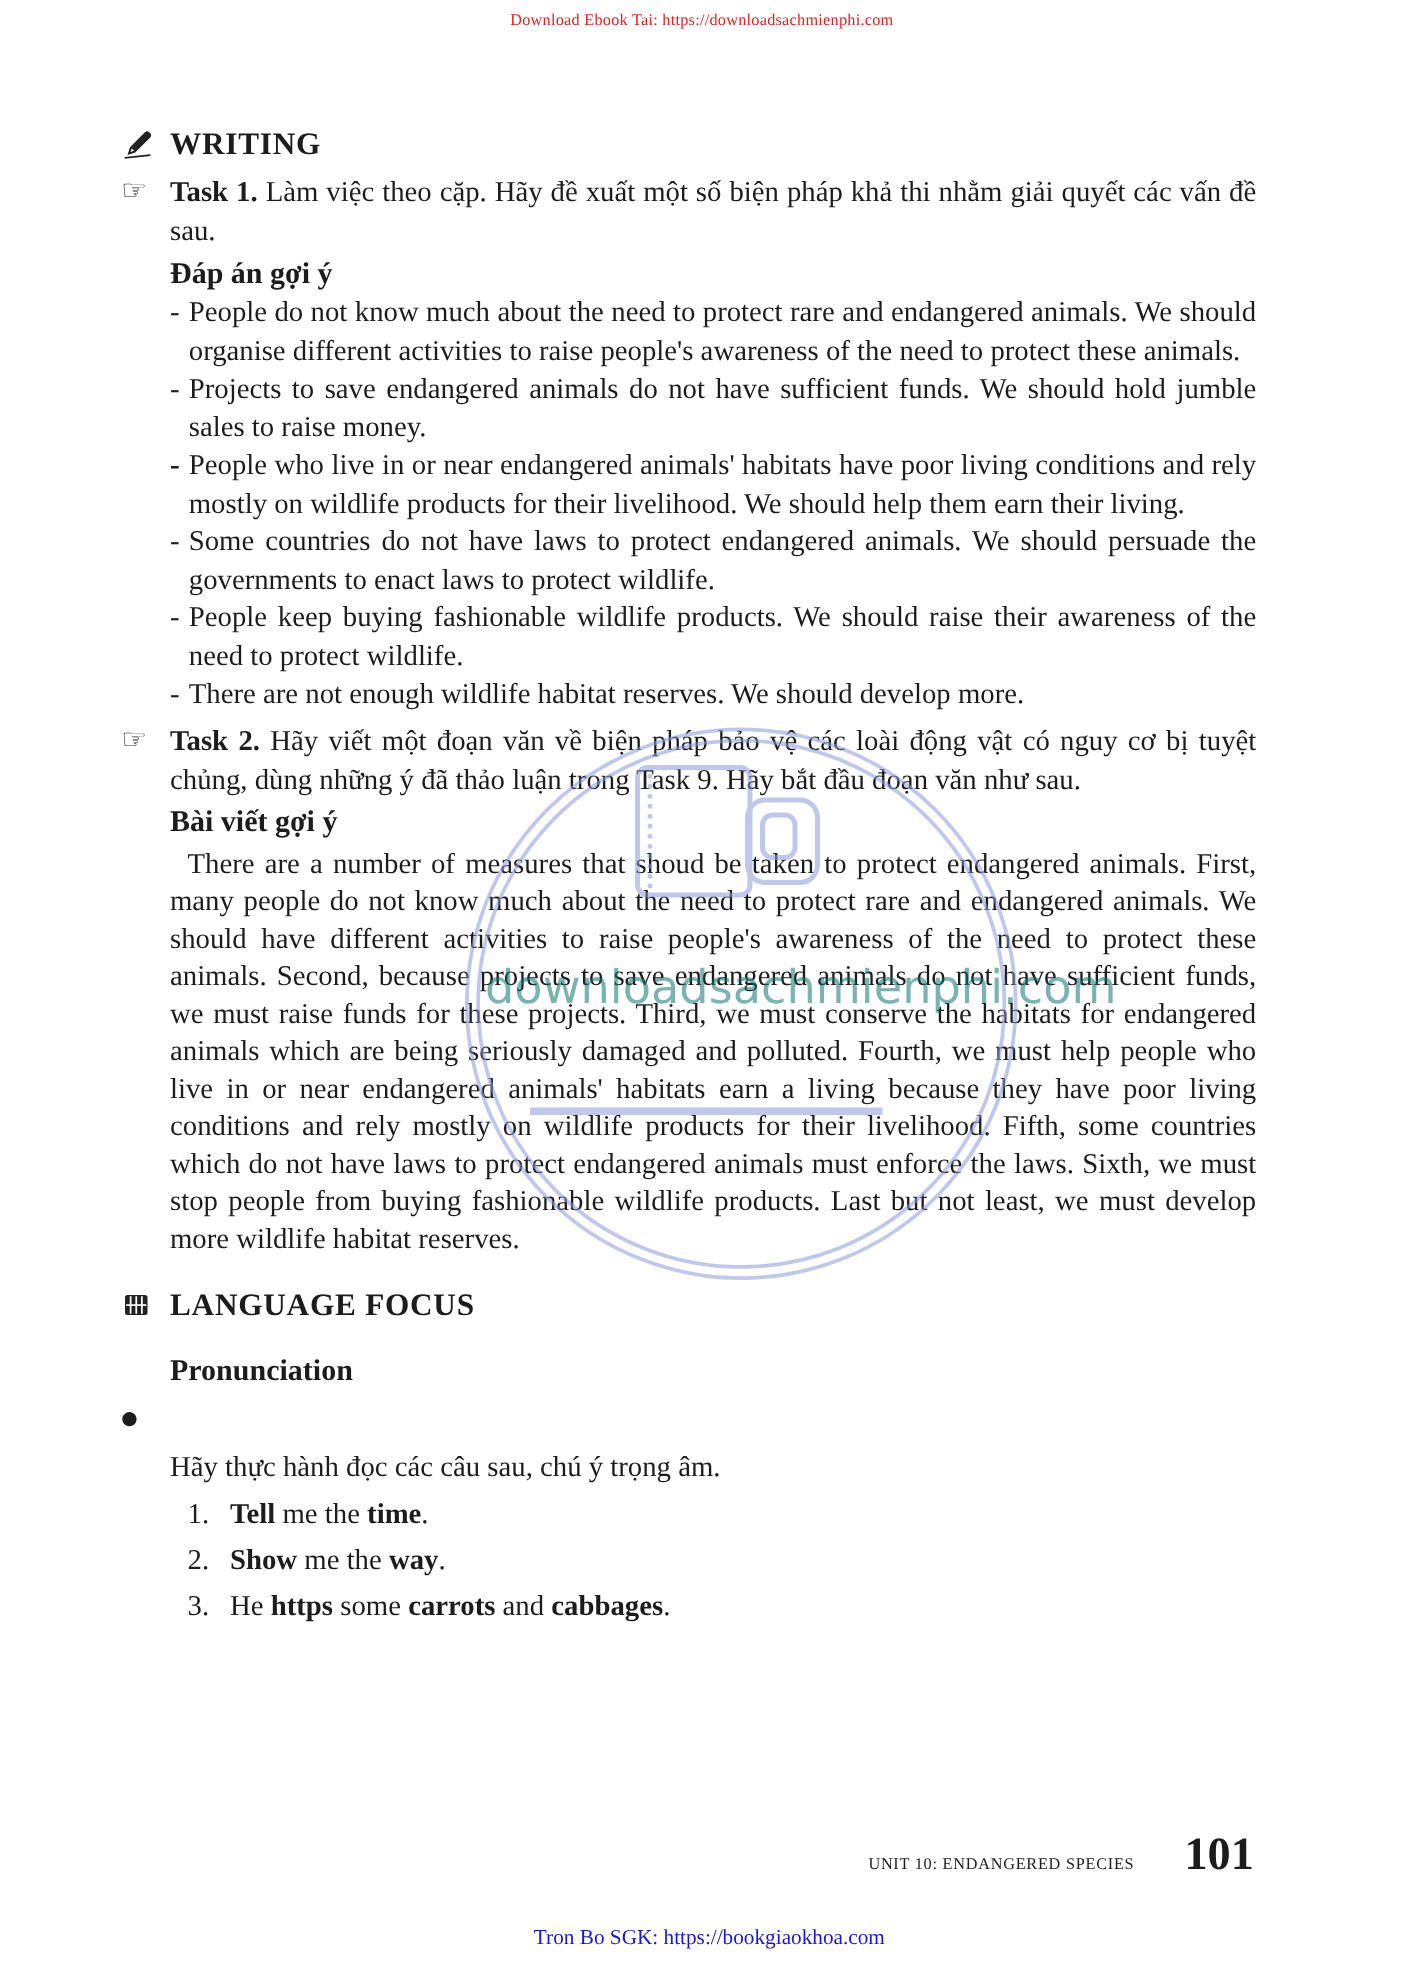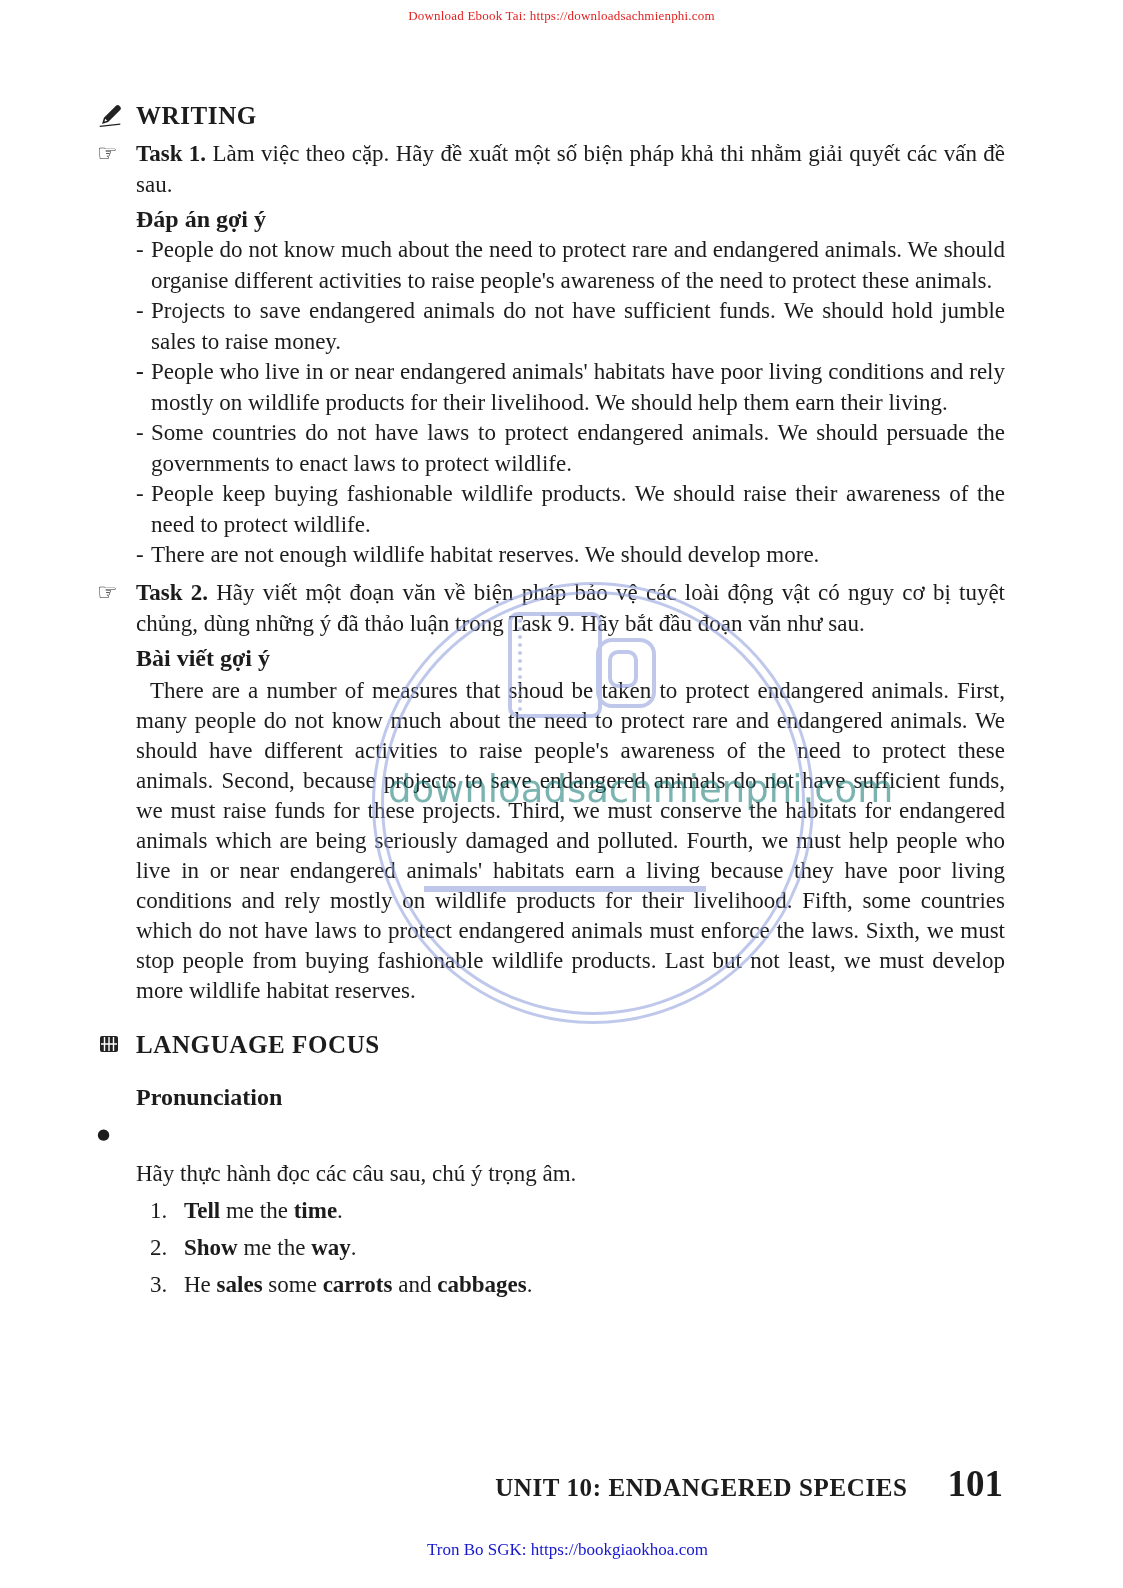--- a/index.html
+++ b/index.html
@@ -53,21 +53,21 @@
 
   
   .hand-glyph { font-family:"DejaVu Sans",sans-serif; font-size:23px; font-weight:bold; color:#222; line-height:24px; }
   .icon-svg { display:block; }
 
   
   .footer-row {
     position:absolute; top:1462px; right:120px;
     display:flex; align-items:baseline; gap:40px;
   }
-  .unit-label { font-size:25px; font-weight:bold; letter-spacing:0.6px; }
+  .unit-label { font-size:13px; font-weight:normal; letter-spacing:0.6px; }
   .page-number { font-size:37px; font-weight:bold; }
 
   
   .watermark { position:absolute; inset:0; pointer-events:none; opacity:0.55; }
   .wm-ring {
     position:absolute; left:372px; top:582px; width:436px; height:436px;
     border:3px solid #8b9cdb; border-radius:50%;
   }
   .wm-ring::after {
     content:""; position:absolute; inset:6px;
@@ -174,21 +174,21 @@
       <div class="pron">
         <span class="pnum">1.</span>
         <span class="ptxt"><b>Tell</b><span> me the </span><b>time</b><span>.</span></span>
       </div>
       <div class="pron">
         <span class="pnum">2.</span>
         <span class="ptxt"><b>Show</b><span> me the </span><b>way</b><span>.</span></span>
       </div>
       <div class="pron">
         <span class="pnum">3.</span>
-        <span class="ptxt"><span>He </span><b>sales</b><span> some </span><b>carrots</b><span> and </span><b>cabbages</b><span>.</span></span>
+        <span class="ptxt"><span>He </span><b>https</b><span> some </span><b>carrots</b><span> and </span><b>cabbages</b><span>.</span></span>
       </div>
     </div>
 
 </div>
 
 <div class="footer-row">
   <span class="unit-label">UNIT 10: ENDANGERED SPECIES</span>
   <span class="page-number">101</span>
 </div>
 

